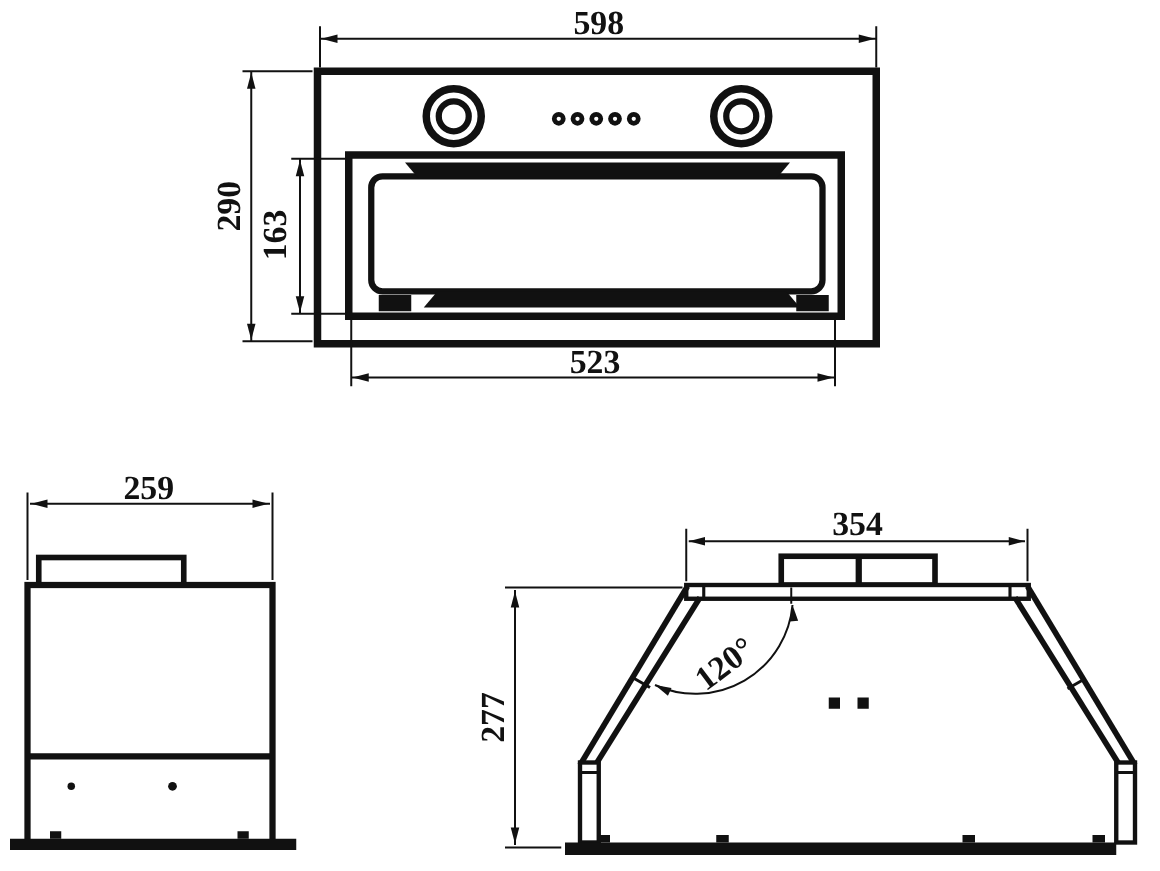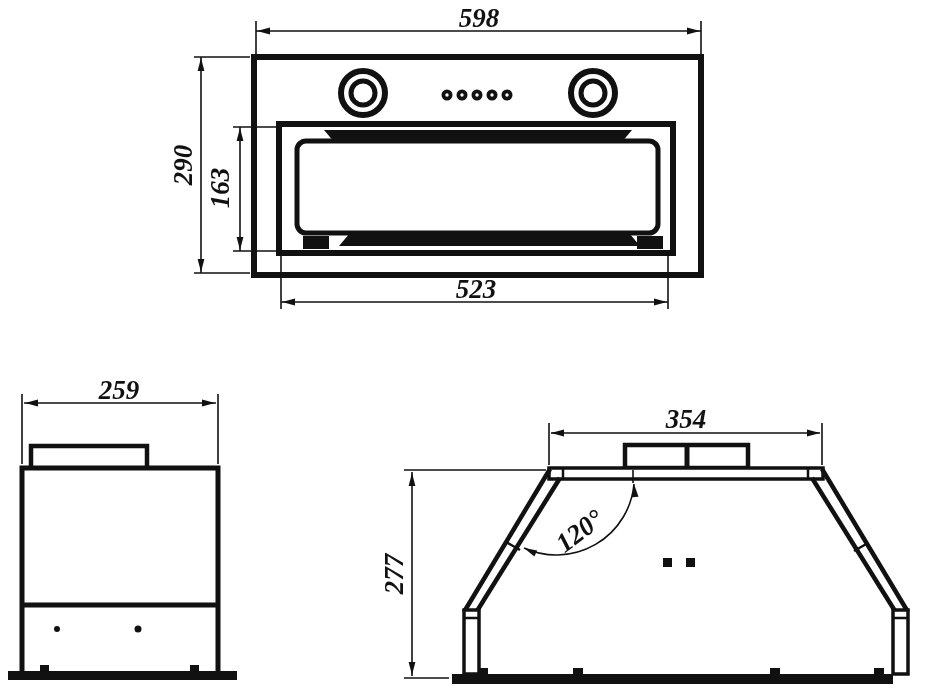--- a/index.html
+++ b/index.html
@@ -5,21 +5,20 @@
   :root{
     --line-color:#111111;
     --bg-color:#ffffff;
   }
   html,body{margin:0;padding:0;background:var(--bg-color);}
   .stage{
     position:relative;
     width:913px;height:697px;
     background:var(--bg-color);
     font-family:"Liberation Serif", serif;
-    font-style:italic;
   }
   svg{display:block;}
   .outline{fill:var(--bg-color);stroke:var(--line-color);}
   .sw6{stroke-width:6;}
   .sw5{stroke-width:5;}
   .sw45{stroke-width:4.5;}
   .sw35{stroke-width:3.5;}
   .sw25{stroke-width:2.5;}
   .thin{stroke:var(--line-color);stroke-width:1.6;fill:none;}
   .solid{fill:var(--line-color);stroke:none;}

